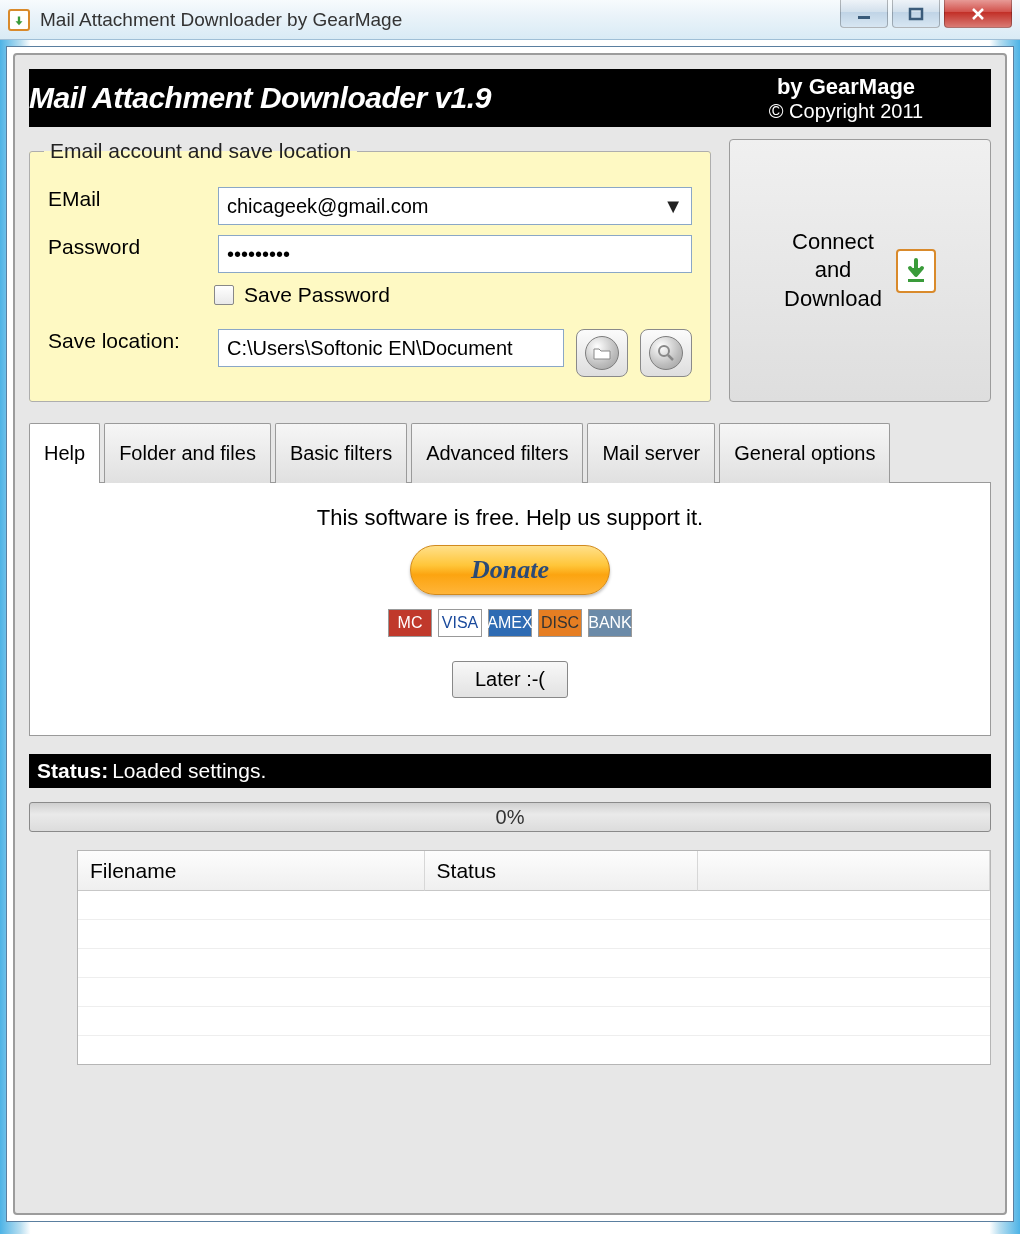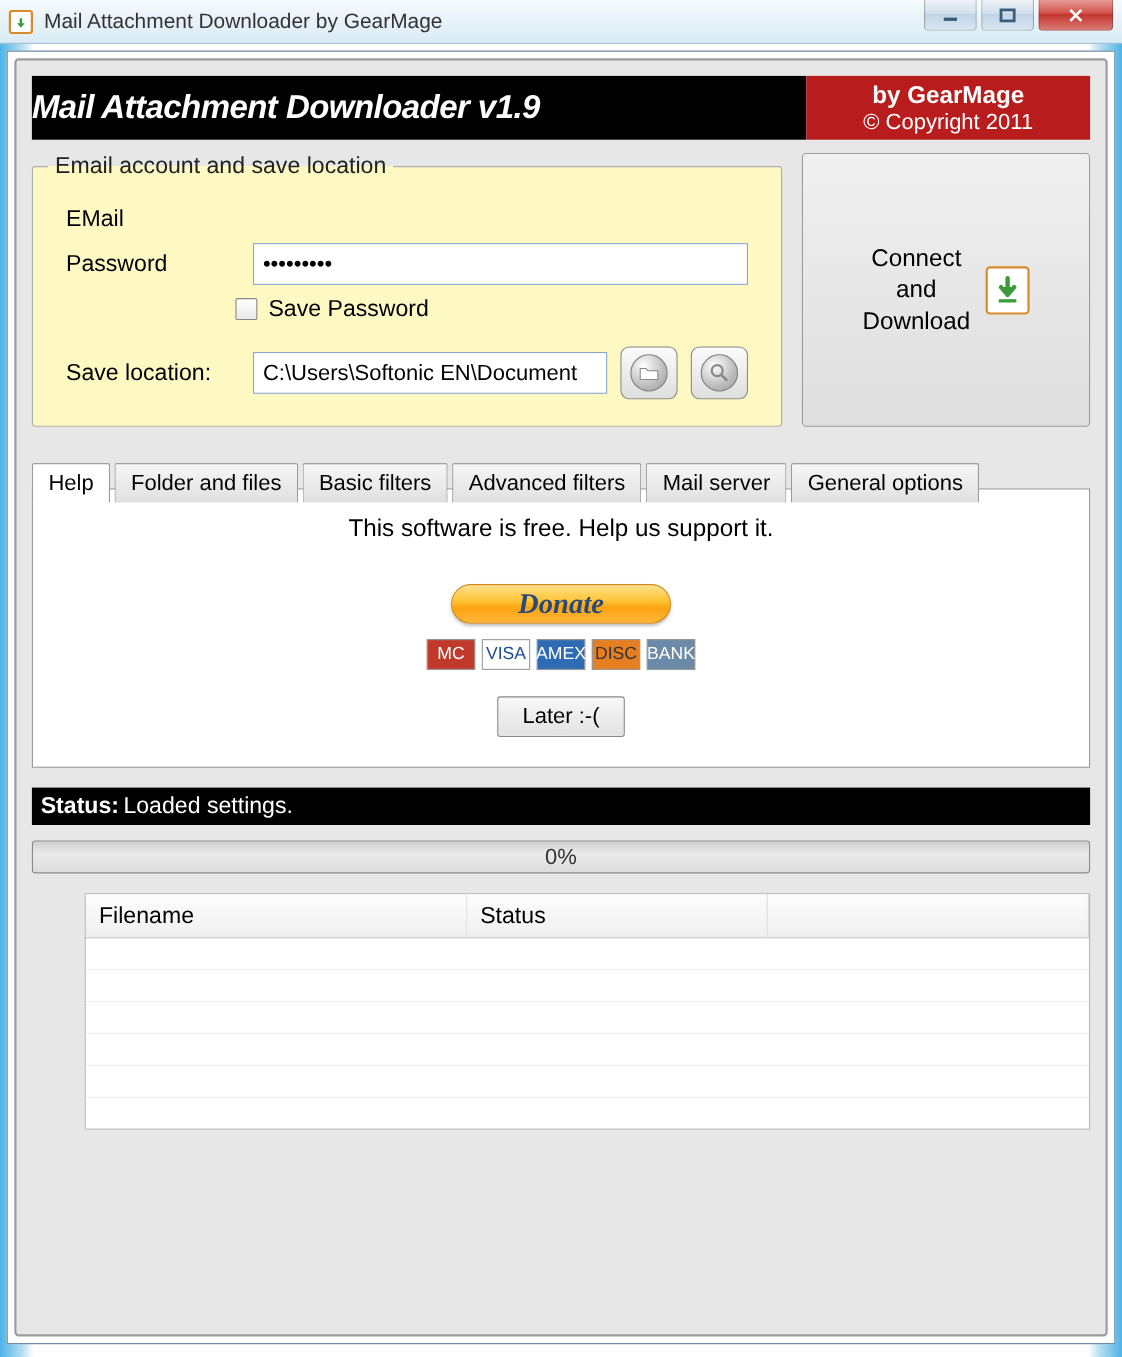--- a/index.html
+++ b/index.html
@@ -76,22 +76,22 @@
     background:#000;
     color:#fff;
     font-family: Arial, sans-serif;
     font-weight:bold;
     font-style:italic;
     font-size:30px;
     display:flex;align-items:center;
     letter-spacing:-.5px;
   }
   .banner-right{
-    width:258px;
-    background:#b91c1c;
+    width:290px;
+    background:#000000;
     color:#fff;
     font-size:22px;
     display:flex;flex-direction:column;align-items:center;justify-content:center;
   }
   .banner-right .brand{font-weight:bold;}
   .banner-right .copy{font-size:20px;}
 
   
   .topgrid{
     display:flex;
@@ -100,21 +100,21 @@
   }
   fieldset.account{
     border:1px solid #aeaeae;
     border-radius:3px;
     padding:14px 14px 14px 14px;
     margin:0;
     flex:1;
     background:#fef9c3;
   }
   fieldset.account legend{ font-size:21px; color:#222; padding:0 6px;}
-  .row{display:flex;align-items:center;margin:10px 16px;}
+  .row{display:flex;margin:10px 4px;}
   .row .lbl{width:170px;font-size:21px;}
   .row .field{flex:1;}
   .combo,.textin{
     width:100%;
     height:38px;
     border:1px solid #8aa7c7;
     background:#fff;
     font-size:20px;
     padding:4px 8px;
     font-family:inherit;
@@ -158,51 +158,50 @@
     border:2px solid #d98a2b;border-radius:4px;background:#fff;
     display:flex;align-items:center;justify-content:center;
   }
 
   
   .tabs{display:flex;margin-top:20px;gap:4px;}
   .tab{
     border:1px solid #9a9a9a;
     border-bottom:none;
     background:linear-gradient(#f6f6f6,#e0e0e0);
-    padding:6px 14px;
+    padding:18px 14px;
     font-size:20px;
     border-radius:2px 2px 0 0;
     position:relative;
-    top:13px;
+    top:1px;
   }
   .tab.active{
     background:#fff;
     font-size:20px;
     z-index:2;
   }
   .tabpane{
     border:1px solid #9a9a9a;
     background:#fff;
     height:254px;
     display:flex;flex-direction:column;align-items:center;
     padding-top:22px;
     gap:14px;
   }
   .tabpane .msg{font-size:22px;}
   .donate{
-    width:200px;height:36px;border-radius:25px;
+    width:200px;height:50px;border-radius:25px;
     background:linear-gradient(#ffe08a 0%, #ffc63a 40%, #fca410 60%, #ffb539 100%);
     border:1px solid #d18a1e;
     font-family:Georgia, serif;
     font-style:italic;
     font-weight:bold;
     font-size:26px;color:#2b4a77;
     display:flex;align-items:center;justify-content:center;
     box-shadow:0 2px 3px rgba(0,0,0,.25);
-    margin-top:24px;
   }
   .cards{display:flex;gap:6px;}
   .card{width:44px;height:28px;border:1px solid #999;font-size:16px;font-weight:normal;
     display:flex;align-items:center;justify-content:center;color:#fff;}
   .later{
     margin-top:10px;
     padding:6px 22px;
     border:1px solid #888;border-radius:3px;
     background:linear-gradient(#f8f8f8,#e2e2e2);
     font-size:20px;
@@ -278,20 +277,26 @@
       <div class="copy">© Copyright 2011</div>
     </div>
   </div>
 
   <div class="topgrid">
     <fieldset class="account">
       <legend>Email account and save location</legend>
 
       <div class="row">
         <div class="lbl">EMail</div>
+        <div class="field">
+          <div class="combo">
+            <span>chicageek@gmail.com</span>
+            <span class="dd">▼</span>
+          </div>
+        </div>
       </div>
 
       <div class="row">
         <div class="lbl">Password</div>
         <div class="field">
           <input class="textin" type="text" value="•••••••••" style="">
         </div>
       </div>
 
       <div class="chkrow">

